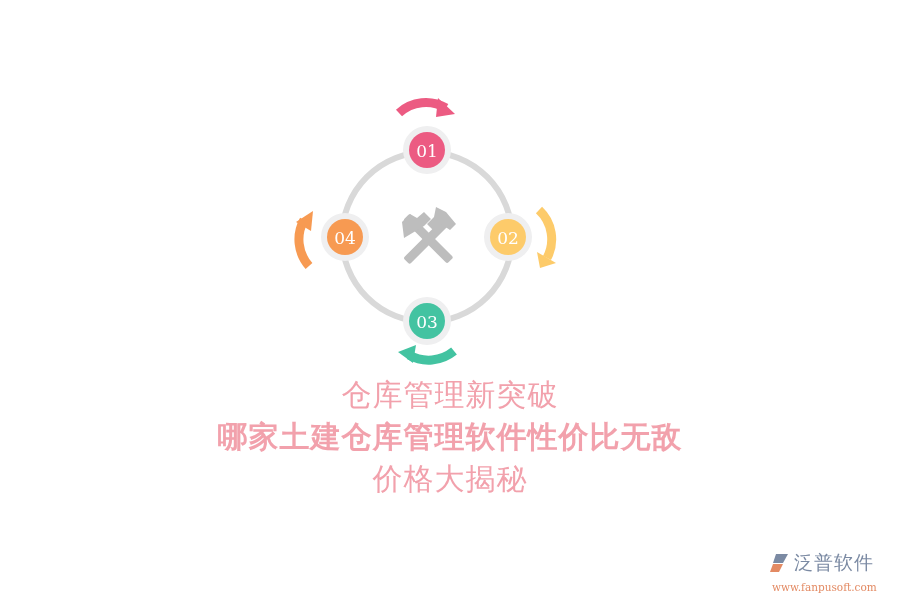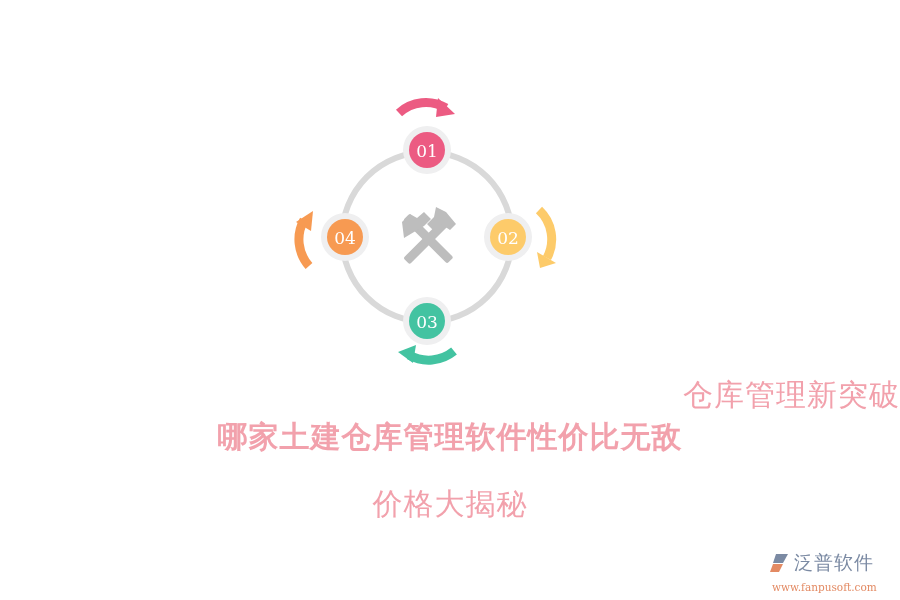--- a/index.html
+++ b/index.html
@@ -1,21 +1,21 @@
 <!DOCTYPE html>
 <html><head>
 <meta charset="utf-8">
 <style>
   html, body { margin:0; padding:0; background:#ffffff; }
   body { width:900px; height:600px; position:relative; overflow:hidden; font-family:"DejaVu Serif", serif; }
   #diagram { position:absolute; left:0; top:0; width:900px; height:380px; }
   .title { position:absolute; left:0; width:900px; text-align:center; color:#f2a1ac; font-family:"DejaVu Serif", serif; font-size:30px; letter-spacing:1px; line-height:36px; }
-  #t1 { top:377px;text-align:right; }
+  #t1 { top:377px; }
   #t2 { top:419px;font-weight:bold; }
-  #t3 { top:486px; }
+  #t3 { top:461px; }
   #logo { position:absolute; left:770px; top:550px; width:125px; height:40px; }
   #logo-name { position:absolute; left:24px; top:0px; font-family:"DejaVu Sans", sans-serif; font-size:19px; color:#7b8aa3; letter-spacing:1px; white-space:nowrap; }
   #logo-url { position:absolute; left:2px; top:31px; font-family:"DejaVu Serif", serif; font-size:10.5px; color:#e38a63; white-space:nowrap; }
   #logo-icon { position:absolute; left:0px; top:3px; width:24px; height:20px; }
 </style>
 </head>
 <body>
 
 <svg id="diagram" viewBox="0 0 900 380" xmlns="http://www.w3.org/2000/svg">
 

